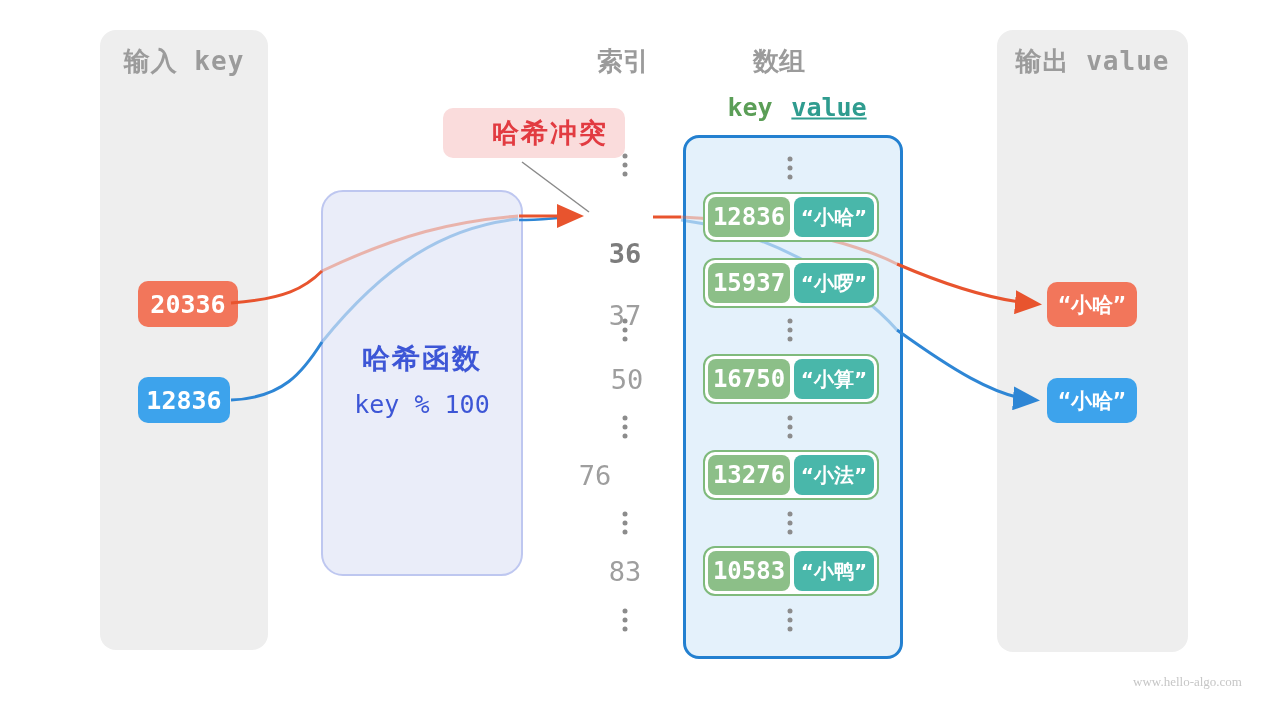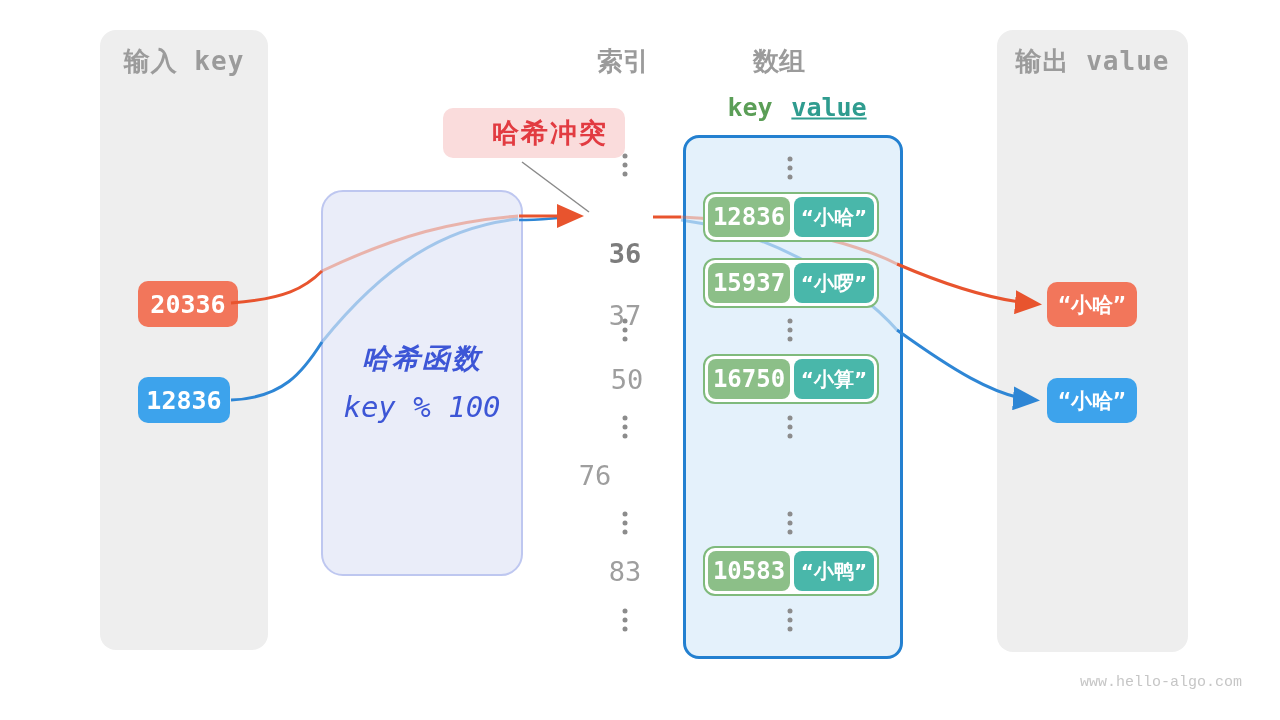--- a/index.html
+++ b/index.html
@@ -31,30 +31,30 @@
   .chip{
     border-radius:10px;color:#ffffff;display:flex;align-items:center;justify-content:center;
     font-family:"DejaVu Sans Mono","DejaVu Sans",monospace;font-size:25px;font-weight:bold;
     z-index:3;
   }
   .chip.orange{background:#F2765B;}
   .chip.blue{background:#3DA3EC;}
   .chip.cjk{font-size:21px;}
   
   .hash-box{
-    background:rgba(232,235,249,0.92);border:2px solid #BEC7F0;border-radius:22px;z-index:1;font-style:italic;
+    background:rgba(232,235,249,0.92);border:2px solid #BEC7F0;border-radius:22px;z-index:1;
   }
   .hash-title{
     position:absolute;left:0;right:0;top:148px;text-align:center;
     font-size:28px;color:#3D56D6;font-weight:bold;letter-spacing:2px;
   }
   .hash-formula{
     position:absolute;left:0;right:0;top:198px;text-align:center;
     font-family:"DejaVu Sans Mono","Liberation Mono",monospace;
-    font-size:29px;color:#3D56D6;
+    font-size:25px;color:#3D56D6;
   }
   
   .collision{
     background:#FADCDC;border-radius:10px;z-index:4;
     display:flex;align-items:center;justify-content:center;
     font-size:27px;font-weight:bold;color:#E23B41;letter-spacing:2px;
   }
   
   .idx{
     font-family:"DejaVu Sans Mono","Liberation Mono",monospace;
@@ -79,22 +79,22 @@
   }
   .pair .v{
     background:#49B7AA;border-radius:8px;width:80px;display:flex;align-items:center;justify-content:center;
     font-size:20px;font-weight:bold;color:#fff;white-space:nowrap;
   }
   
   svg.layer{position:absolute;left:0;top:0;z-index:6;pointer-events:none;}
   svg.layer.under{z-index:2;}
   
   .watermark{
-    font-family:Liberation Mono, monospace;
-    font-size:15px;color:#C6C6C6;z-index:3;
+    font-family:Liberation Serif, serif;
+    font-size:13px;color:#C6C6C6;z-index:3;
   }
 </style>
 </head>
 <body>
 
 <div id="canvas">
 
   <div class="abs panel" style="left:997px;top:30px;width:191px;height:622px;">
     <div class="panel-title">输出 value</div>
   </div>
@@ -179,20 +179,24 @@
     </div>
   <div class="pair" style="left:703px;top:354px;height:50px;">
     <div class="k">16750</div>
     <div class="v">“小算”</div>
   </div>
   <div class="abs vdots" style="left:790px;top:427px;">
       <span></span>
       <span></span>
       <span></span>
     </div>
+  <div class="pair" style="left:703px;top:450px;height:50px;">
+    <div class="k">13276</div>
+    <div class="v">“小法”</div>
+  </div>
   <div class="abs vdots" style="left:790px;top:523px;">
       <span></span>
       <span></span>
       <span></span>
     </div>
   <div class="pair" style="left:703px;top:546px;height:50px;">
     <div class="k">10583</div>
     <div class="v">“小鸭”</div>
   </div>
   <div class="abs vdots" style="left:790px;top:620px;">

